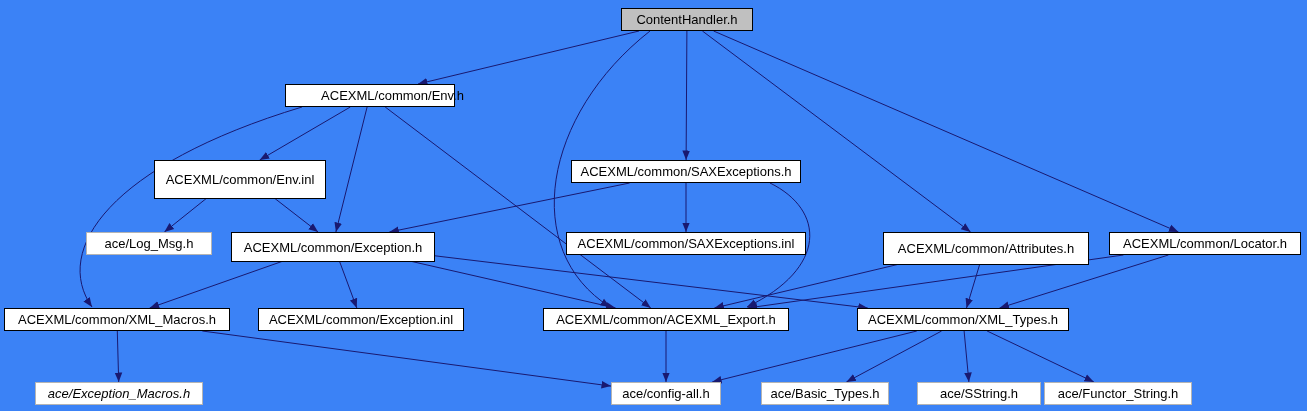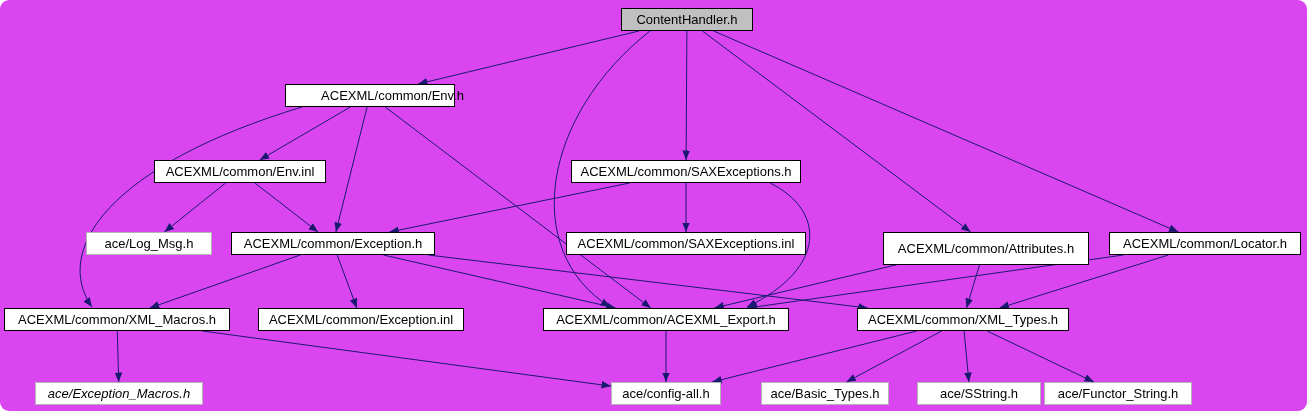--- a/index.html
+++ b/index.html
@@ -7,23 +7,22 @@
     --node-border: #000000;
     --ext-border: #b4b4b4;
     --root-fill: #c0c0c0;
   }
   html, body { margin: 0; padding: 0; background: #ffffff; }
   body { font-family: "Liberation Sans", sans-serif; }
   #canvas {
     position: relative;
     width: 1307px;
     height: 411px;
-    background: #d946ef;
+    background: #3b82f6;
     overflow: hidden;
-    border-radius: 9px;
   }
   #edges {
     position: absolute;
     left: 0; top: 0;
     width: 1307px;
     height: 411px;
   }
   .edge {
     fill: none;
     stroke: var(--edge-color);
@@ -82,24 +81,24 @@
       <path d="M202.3,331 L611,386.1" class="edge" marker-end="url(#arrow)"></path>
       <path d="M666,331 L666,382" class="edge" marker-end="url(#arrow)"></path>
       <path d="M916.8,331 L712.2,382" class="edge" marker-end="url(#arrow)"></path>
       <path d="M941.6,331 L846.4,382" class="edge" marker-end="url(#arrow)"></path>
       <path d="M964.1,331 L968.9,382" class="edge" marker-end="url(#arrow)"></path>
       <path d="M987.1,331 L1093.9,382" class="edge" marker-end="url(#arrow)"></path>
     </svg>
   <div id="nodes">
       <div class="node main" style="left: 621px; top: 8px; width: 132px; height: 23px;">ContentHandler.h</div>
       <div class="node internal" style="left: 285px; top: 84px; width: 170px; height: 23px; padding-left: 45px;">ACEXML/common/Env.h</div>
-      <div class="node internal" style="left: 154px; top: 160px; width: 172px; height: 23px;">ACEXML/common/Env.inl</div>
+      <div class="node internal" style="left: 154px; top: 160px; width: 172px; height: 39px;">ACEXML/common/Env.inl</div>
       <div class="node internal" style="left: 571px; top: 160px; width: 230px; height: 23px; text-align: right;">ACEXML/common/SAXExceptions.h</div>
       <div class="node external" style="left: 86px; top: 232px; width: 126px; height: 23px;">ace/Log_Msg.h</div>
-      <div class="node internal" style="left: 231px; top: 232px; width: 204px; height: 23px;">ACEXML/common/Exception.h</div>
+      <div class="node internal" style="left: 231px; top: 232px; width: 204px; height: 30px;">ACEXML/common/Exception.h</div>
       <div class="node internal" style="left: 566px; top: 232px; width: 240px; height: 23px;">ACEXML/common/SAXExceptions.inl</div>
       <div class="node internal" style="left: 883px; top: 232px; width: 206px; height: 33px;">ACEXML/common/Attributes.h</div>
       <div class="node internal" style="left: 1109px; top: 232px; width: 192px; height: 23px;">ACEXML/common/Locator.h</div>
       <div class="node internal" style="left: 4px; top: 308px; width: 226px; height: 23px;">ACEXML/common/XML_Macros.h</div>
       <div class="node internal" style="left: 258px; top: 308px; width: 206px; height: 23px;">ACEXML/common/Exception.inl</div>
       <div class="node internal" style="left: 543px; top: 308px; width: 246px; height: 23px;">ACEXML/common/ACEXML_Export.h</div>
       <div class="node internal" style="left: 857px; top: 308px; width: 212px; height: 23px;">ACEXML/common/XML_Types.h</div>
       <div class="node external" style="left: 35px; top: 382px; width: 168px; height: 23px; font-style: italic;">ace/Exception_Macros.h</div>
       <div class="node external" style="left: 611px; top: 382px; width: 110px; height: 23px;">ace/config-all.h</div>
       <div class="node external" style="left: 761px; top: 382px; width: 128px; height: 23px;">ace/Basic_Types.h</div>

